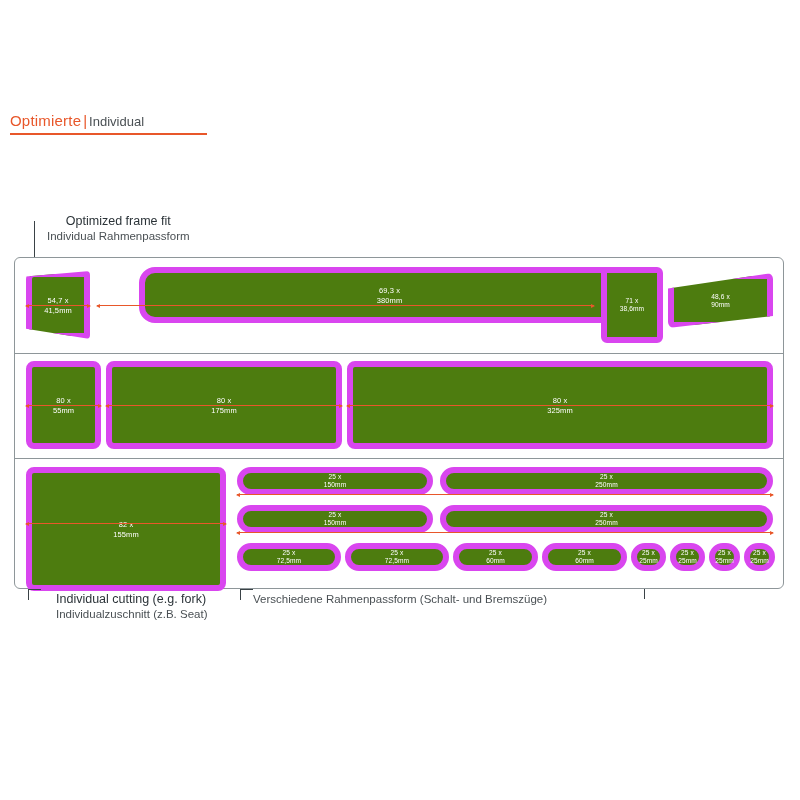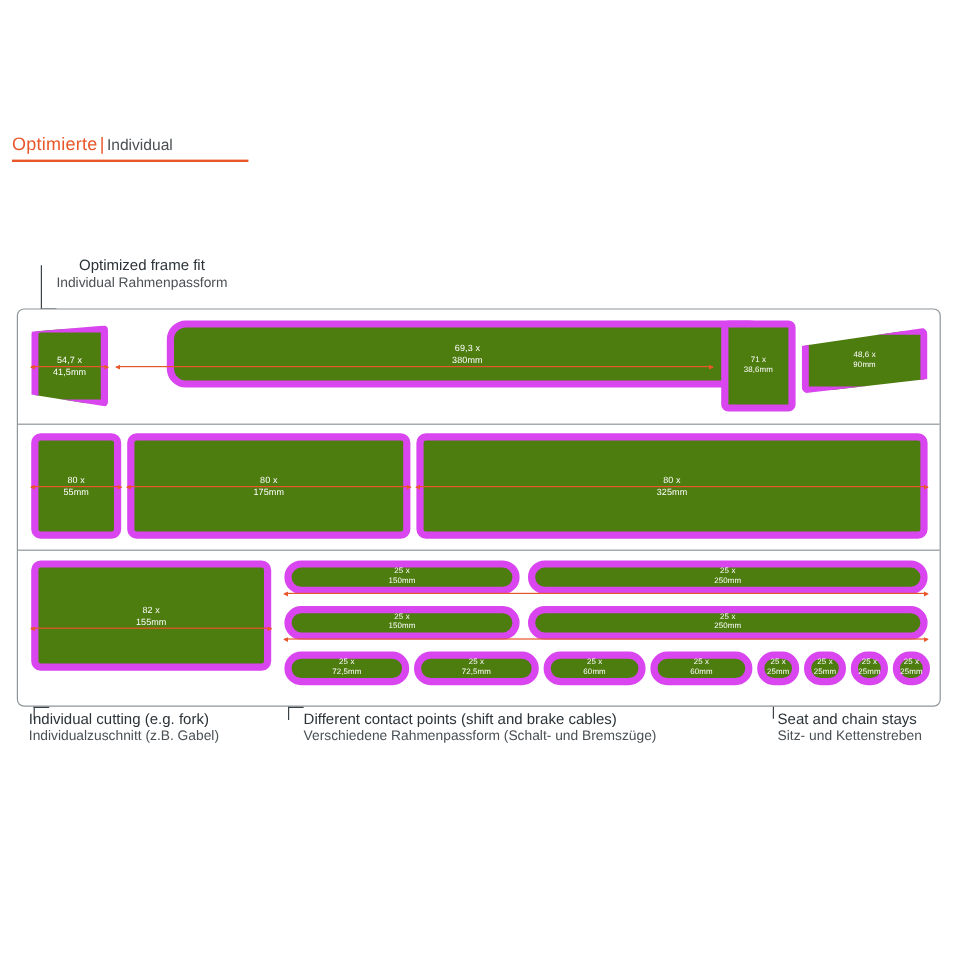--- a/index.html
+++ b/index.html
@@ -190,21 +190,21 @@
 175mm</div>
     </div>
     <div class="dimline" style="left:91px; width:236px; top:147px;"></div>
 
     <div class="piece rounded" style="left:332px; top:103px; width:426px; height:88px;">
       <div class="plabel">80 x
 325mm</div>
     </div>
     <div class="dimline" style="left:332px; width:426px; top:147px;"></div>
 
-    <div class="piece rounded" style="left:11px; top:209px; width:200px; height:92px;">
+    <div class="piece rounded" style="left:11px; top:209px; width:200px; height:124px;">
       <div class="plabel">82 x
 155mm</div>
     </div>
     <div class="dimline" style="left:11px; width:200px; top:265px;"></div>
 
     <div class="piece pill" style="left:222px; top:209px; width:196px; height:28px;">
       <div class="plabel tiny">25 x
 150mm</div>
     </div>
     <div class="piece pill" style="left:425px; top:209px; width:333px; height:28px;">
@@ -252,30 +252,25 @@
 25mm</div>
     </div>
     <div class="piece pill" style="left:729px; top:285px; width:31px; height:28px;">
       <div class="plabel tiny">25 x
 25mm</div>
     </div>
 
   </div>
 
   <div class="leader" style="left:28px; top:589px; height:10px;"></div>
-  <div class="callout" style="left:24px; top:592px;">
+  <div class="callout" style="left:56px; top:592px;">
     <div class="c1">Individual cutting (e.g. fork)</div>
-    <div class="c2">Individualzuschnitt (z.B. Gabel)</div>
+    <div class="c2">Individualzuschnitt (z.B. Seat)</div>
   </div>
 
   <div class="leader" style="left:240px; top:589px; height:10px;"></div>
   <div class="callout" style="left:253px; top:592px;">
-    <div class="c1">Different contact points (shift and brake cables)</div>
     <div class="c2">Verschiedene Rahmenpassform (Schalt- und Bremszüge)</div>
   </div>
 
   <div class="leader-plain-v" style="left:644px; top:589px; height:10px;"></div>
-  <div class="callout" style="left:648px; top:592px;">
-    <div class="c1">Seat and chain stays</div>
-    <div class="c2">Sitz- und Kettenstreben</div>
-  </div>
 
 </div>
 
 </body></html>

